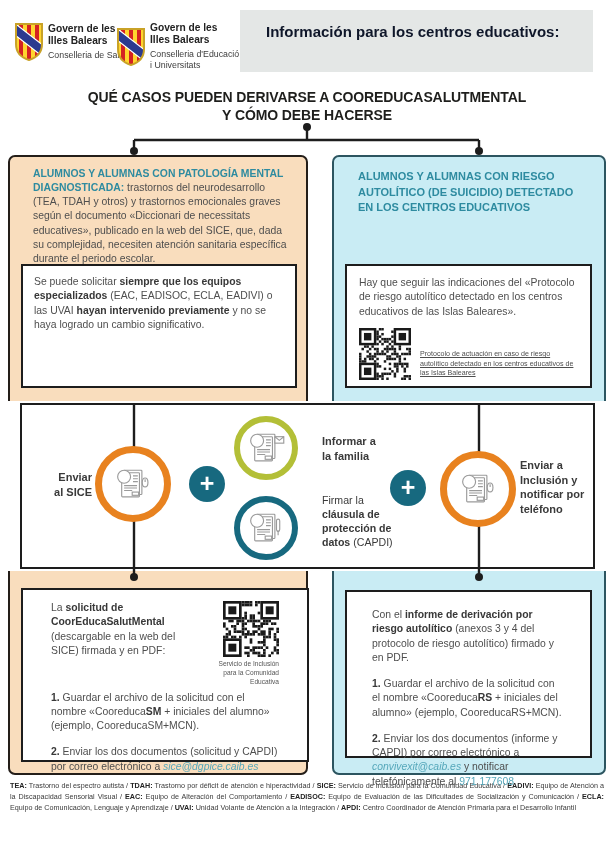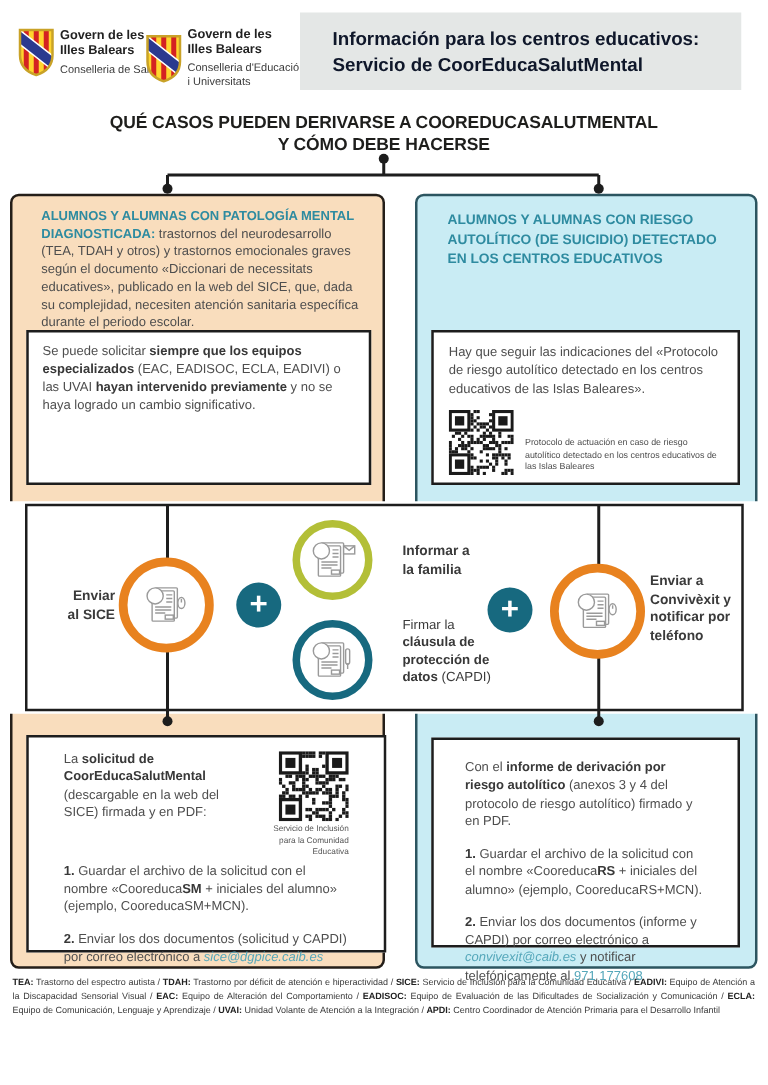--- a/index.html
+++ b/index.html
@@ -31,21 +31,21 @@
   .ib-r1{left:345px;top:264px;width:247px;height:124px;padding:10px 12px;}
   .ib-l2{left:21px;top:588px;width:288px;height:174px;padding:11px 28px;}
   .ib-r2{left:345px;top:590px;width:247px;height:168px;padding:16px 25px;}
   .innerbox p{margin:0;font-size:10.4px;line-height:1.37;}
   .ib-l1 p + p{margin-top:13px;}
   .step{margin-top:12px !important;}
   .clear{clear:both;}
   
   .qr{display:block;}
   .qr svg{display:block;width:100%;height:100%;}
-  .qr-row{display:flex;align-items:flex-end;margin-top:9px;}
+  .qr-row{display:flex;align-items:flex-end;margin-top:9px;text-decoration:underline;}
   .qr-row .qr{width:52px;height:52px;flex:0 0 auto;}
   .qr-row .qr-cap{margin-left:9px;font-size:7.1px;line-height:1.35;color:#4e4e4e;padding-bottom:1px;}
   .qr-float{float:right;width:72px;margin:0 0 4px 8px;text-align:right;}
   .qr-float .qr{width:56px;height:56px;margin-left:auto;}
   .qr-float .qr-cap{font-size:6.6px;line-height:1.35;color:#555;margin-top:3px;}
   
   .white-band{position:absolute;left:0;top:401px;width:614px;height:170px;background:#fff;z-index:15;}
   .flowbox{position:absolute;left:20px;top:403px;width:575px;height:166px;background:#fff;
            border:2.5px solid #1d1d1d;box-sizing:border-box;z-index:20;}
   #connector-overlay{position:absolute;left:0;top:0;width:614px;height:868px;z-index:30;pointer-events:none;}
@@ -123,21 +123,20 @@
     <div>
       <div class="org"><span>Govern de les</span><br><span>Illes Balears</span></div>
       <div class="dept" style="white-space:pre-line">Conselleria d'Educació
 i Universitats</div>
     </div>
   </div>
 
   <div class="banner">
     <div class="banner-text">
       <div>Información para los centros educativos:</div>
-      <div>Servicio de CoorEducaSalutMental</div>
     </div>
   </div>
 
   <div class="main-title">
     <div>QUÉ CASOS PUEDEN DERIVARSE A COOREDUCASALUTMENTAL</div>
     <div>Y CÓMO DEBE HACERSE</div>
   </div>
 
   <div class="bigbox left"></div>
   <div class="bigbox right"></div>
@@ -364,21 +363,21 @@
 
   <div class="flabel fl-sice">Enviar
 al SICE</div>
   <div class="flabel fl-family">Informar a
 la familia</div>
   <div class="flabel fl-clause"><span>Firmar la
 </span><span class="sb">cláusula de
 protección de
 datos</span><span> (CAPDI)</span></div>
   <div class="flabel fl-conv">Enviar a
-Convivèxit y
+Inclusión y
 notificar por
 teléfono</div>
 
   <div class="innerbox ib-l2">
     <div class="qr-float">
       <span class="qr">
           <svg viewBox="0 0 84 84">
             <rect width="84" height="84" fill="#fff"></rect>
             <g fill="#1a1a1a">
               <rect x="28" y="0" width="4" height="4"></rect>

